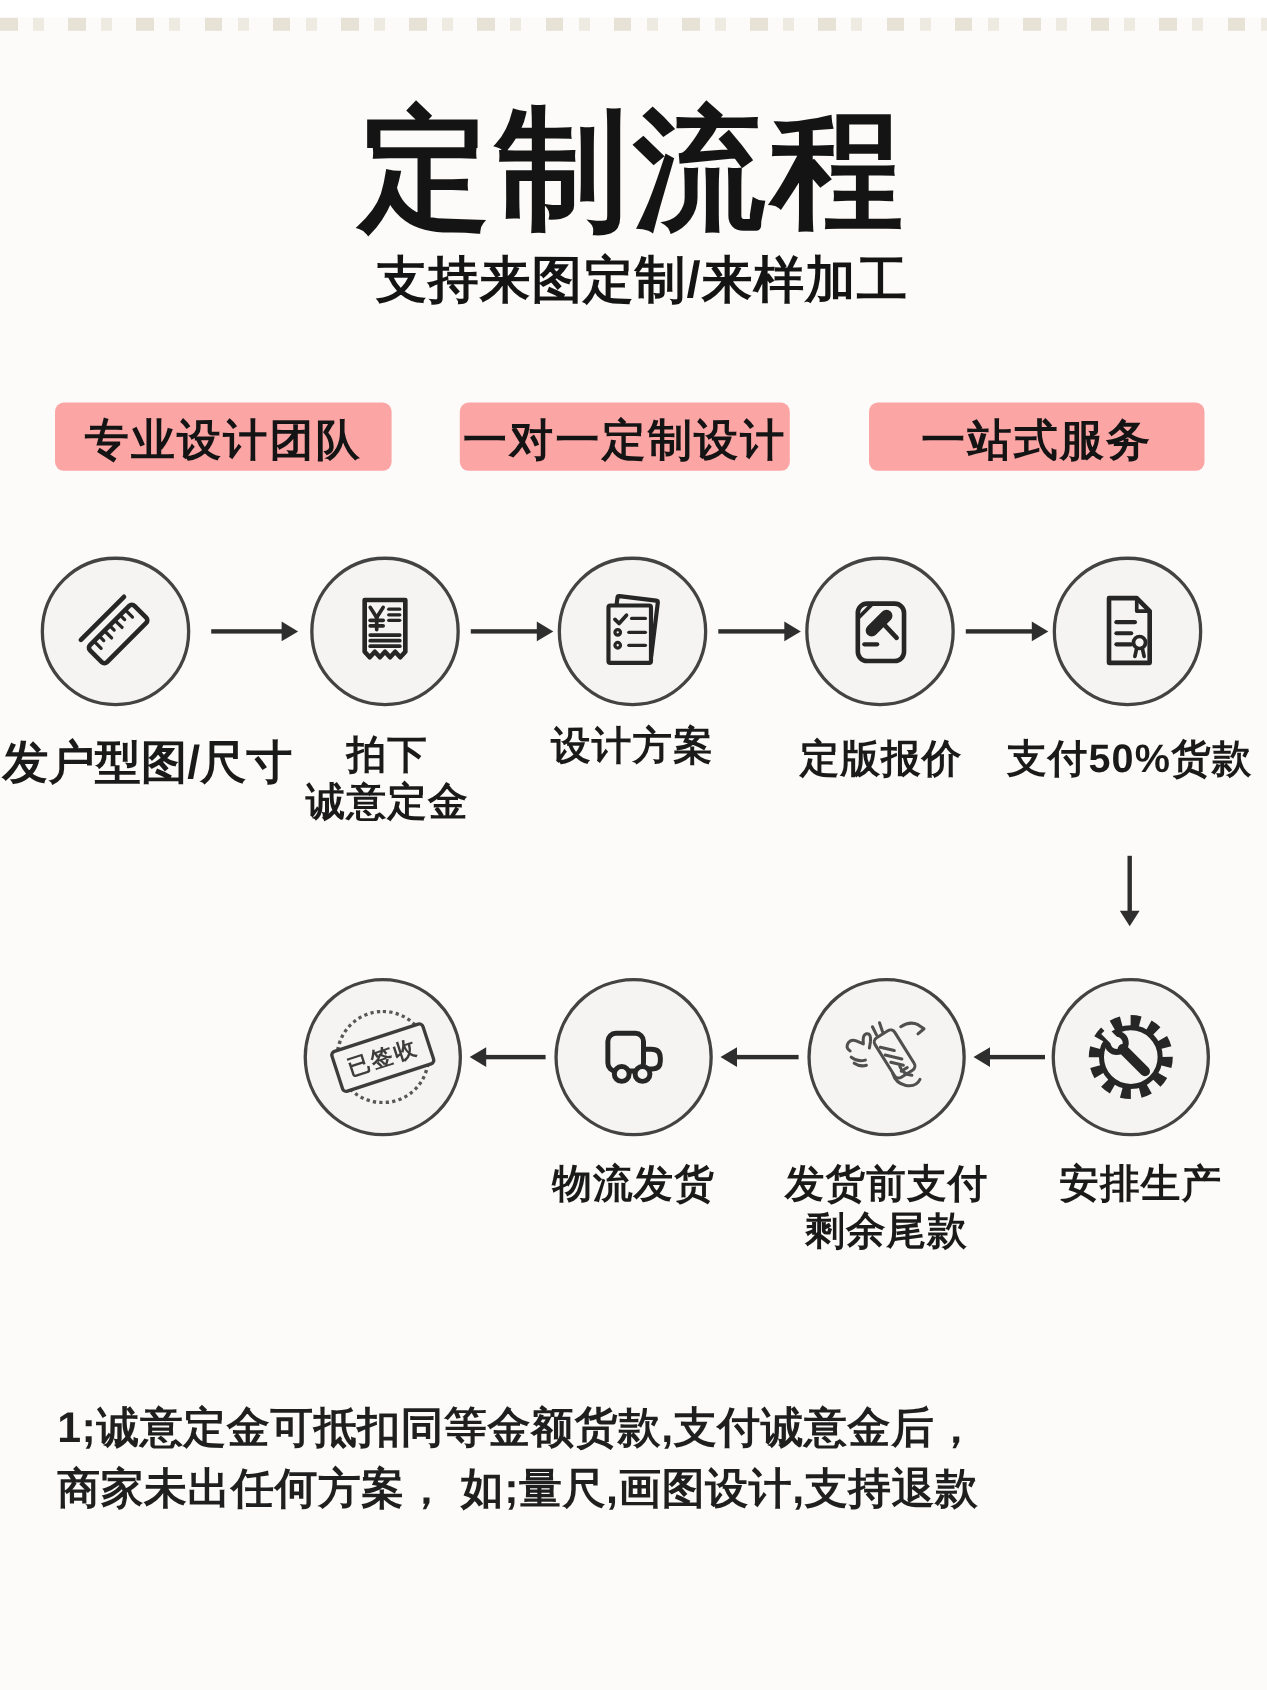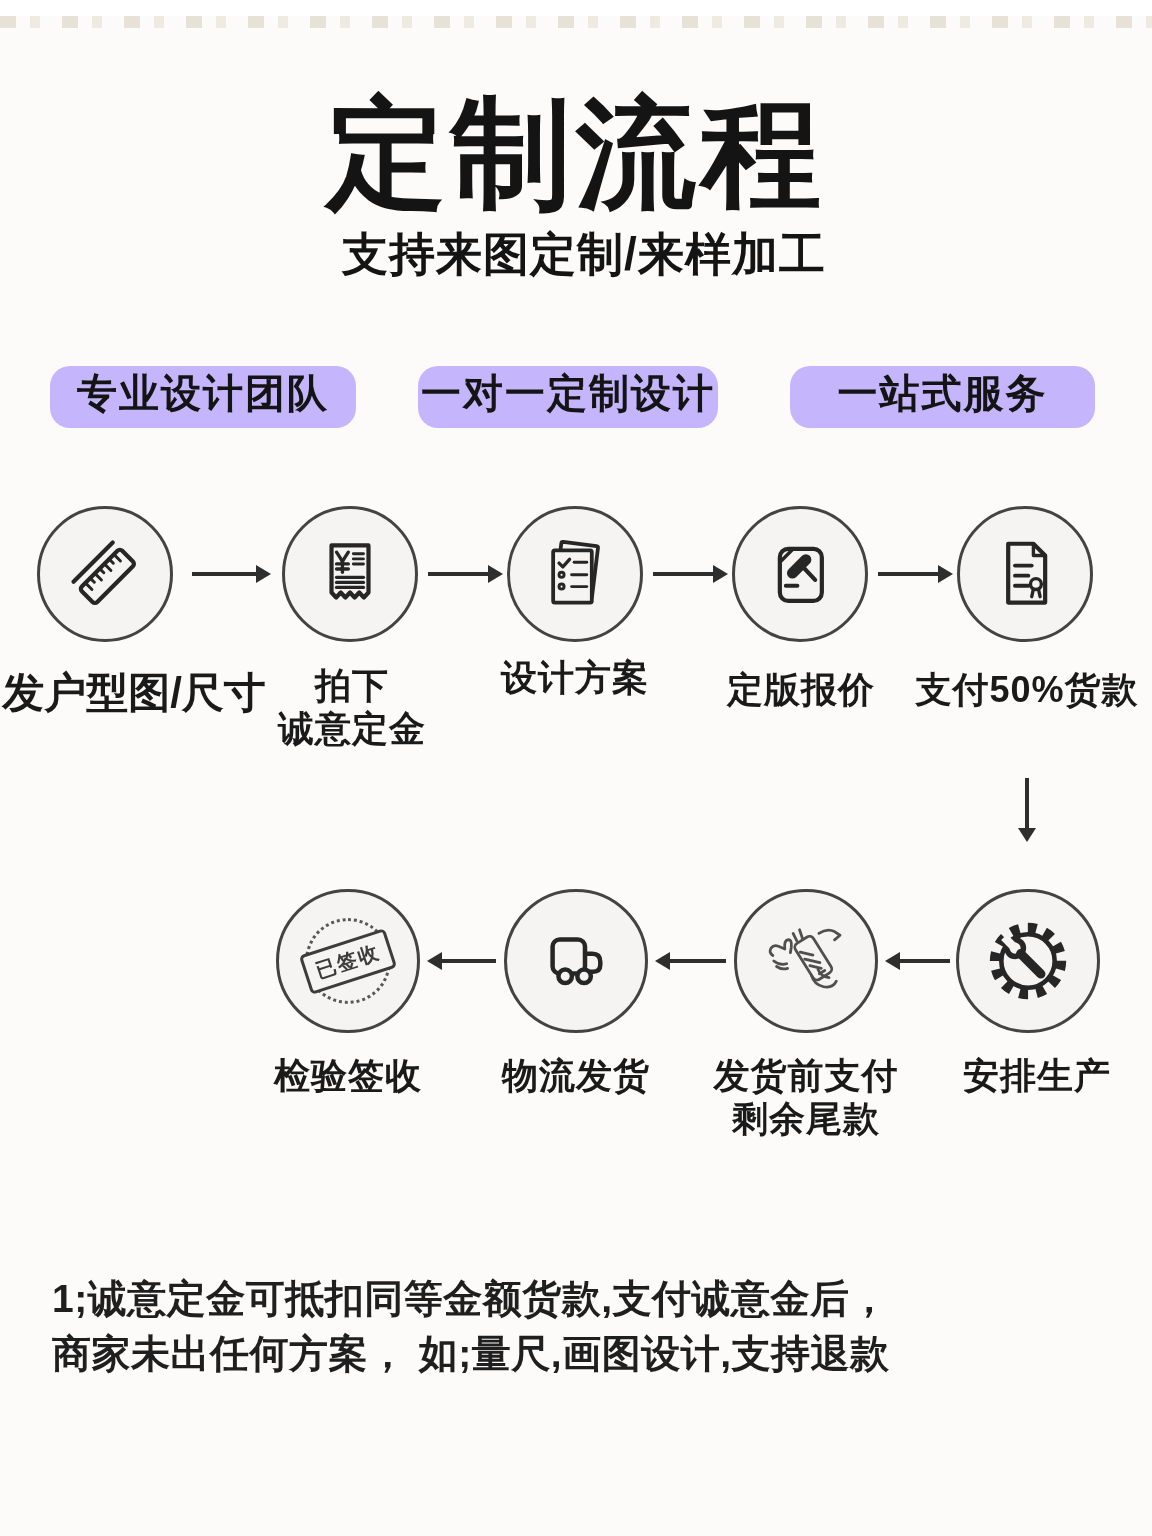--- a/index.html
+++ b/index.html
@@ -18,22 +18,22 @@
   }
   .page-title {
     position:absolute; top:58px; left:0; right:0; text-align:center;
     font-size:120px; font-weight:900; letter-spacing:5px; color:#141414;
   }
   .page-subtitle {
     position:absolute; top:208px; left:0; right:0; text-align:center;
     font-size:46px; font-weight:800; letter-spacing:1px; color:#141414;padding-left:16px;
   }
   .badge {
-    position:absolute; top:350px; height:62px; background:#c4b5fd; border-radius:20px;
-    display:flex; align-items:flex-start; justify-content:center;
+    position:absolute; top:350px; height:62px; background:#fca5a5; border-radius:8px;
+    display:flex; align-items:flex-end; justify-content:center;
     font-size:40px; font-weight:800; letter-spacing:2px; color:#141414;
   }
   .badge.b1 { left:50px;  width:306px; }
   .badge.b2 { left:418px; width:300px; }
   .badge.b3 { left:790px; width:305px; }
 
   .circle {
     position:absolute; box-sizing:border-box; border:3.5px solid #434343;
     border-radius:50%; background:#f5f4f2;
     display:flex; align-items:center; justify-content:center;
@@ -238,21 +238,20 @@
   <div class="circle r2" style="left:956px;">
     <svg width="92" height="92" viewBox="0 0 100 100">
       <circle cx="50" cy="50" r="36" fill="none" stroke="#262626" stroke-width="11" stroke-dasharray="9.5 9.3"></circle>
       <circle cx="50" cy="50" r="29" fill="#f5f4f2" stroke="#262626" stroke-width="5"></circle>
       <circle cx="36" cy="36" r="9" fill="none" stroke="#262626" stroke-width="6"></circle>
       <line x1="24" y1="24" x2="35" y2="35" stroke="#f5f4f2" stroke-width="9"></line>
       <line x1="42" y1="42" x2="64" y2="64" stroke="#262626" stroke-width="10" stroke-linecap="round"></line>
     </svg>
   </div>
 
-  <div class="step-label" style="left:198px; width:300px; top:1038px;">检验签收</div>
   <div class="step-label" style="left:426px; width:300px; top:1038px;">物流发货</div>
   <div class="step-label" style="left:656px; width:300px; top:1038px;">发货前支付
 剩余尾款</div>
   <div class="step-label" style="left:887px; width:300px; top:1038px;">安排生产</div>
 
   <div class="note n1">1;诚意定金可抵扣同等金额货款,支付诚意金后，
 商家未出任何方案， 如;量尺,画图设计,支持退款</div>
 
   <div class="edge-bottom"></div>
 </div>

